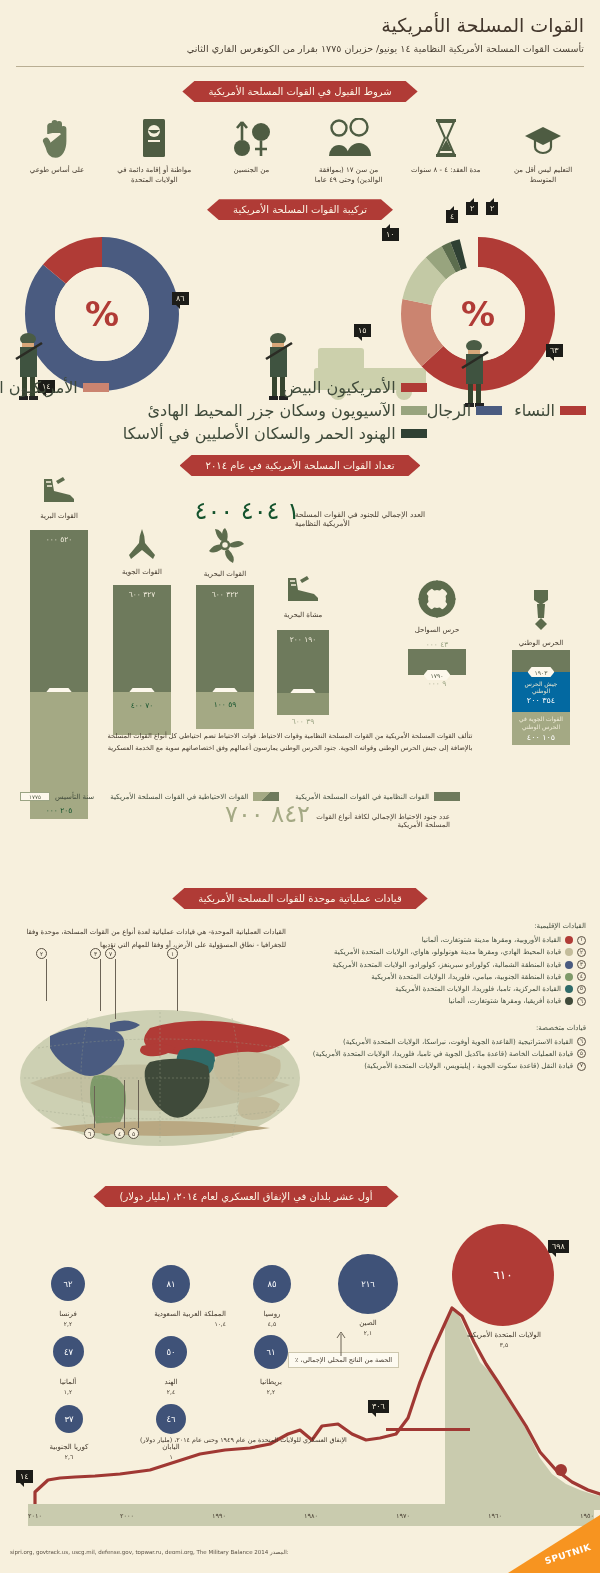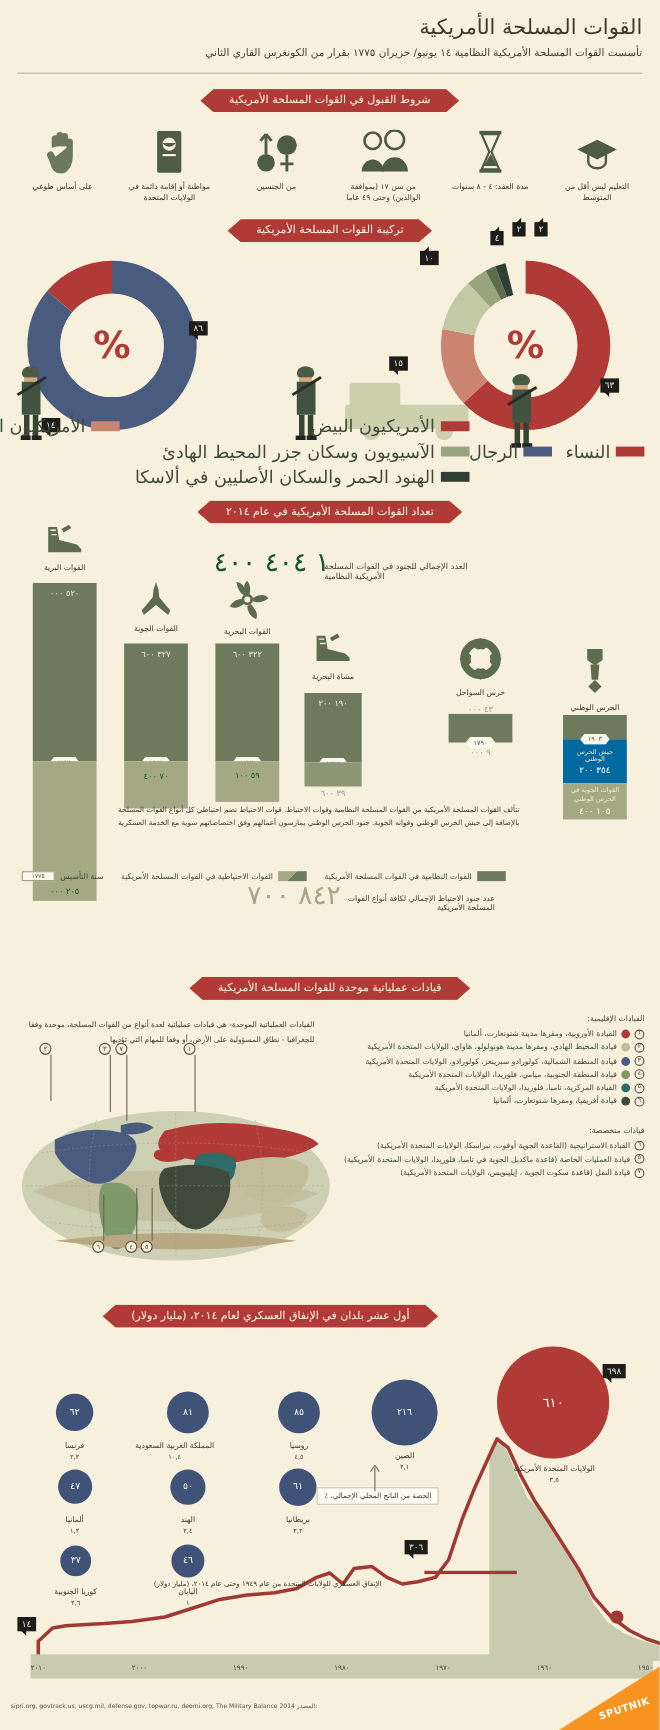--- a/index.html
+++ b/index.html
@@ -579,21 +579,21 @@
       <i>٢,١</i>
     </div>
 
     <div class="circ" style="left:253px; top:53px; width:38px; height:38px;">٨٥</div>
     <div class="ctry" style="left:217px; top:97px;">
       <b>روسيا</b>
       <i>٤,٥</i>
     </div>
 
     <div class="circ" style="left:152px; top:53px; width:38px; height:38px;">٨١</div>
-    <div class="ctry" style="left:104px; top:97px;">
+    <div class="ctry" style="left:116px; top:97px;text-align:right;">
       <b>المملكة العربية السعودية</b>
       <i>١٠,٤</i>
     </div>
 
     <div class="circ" style="left:51px; top:55px; width:34px; height:34px;">٦٢</div>
     <div class="ctry" style="left:13px; top:97px;">
       <b>فرنسا</b>
       <i>٢,٢</i>
     </div>
 

